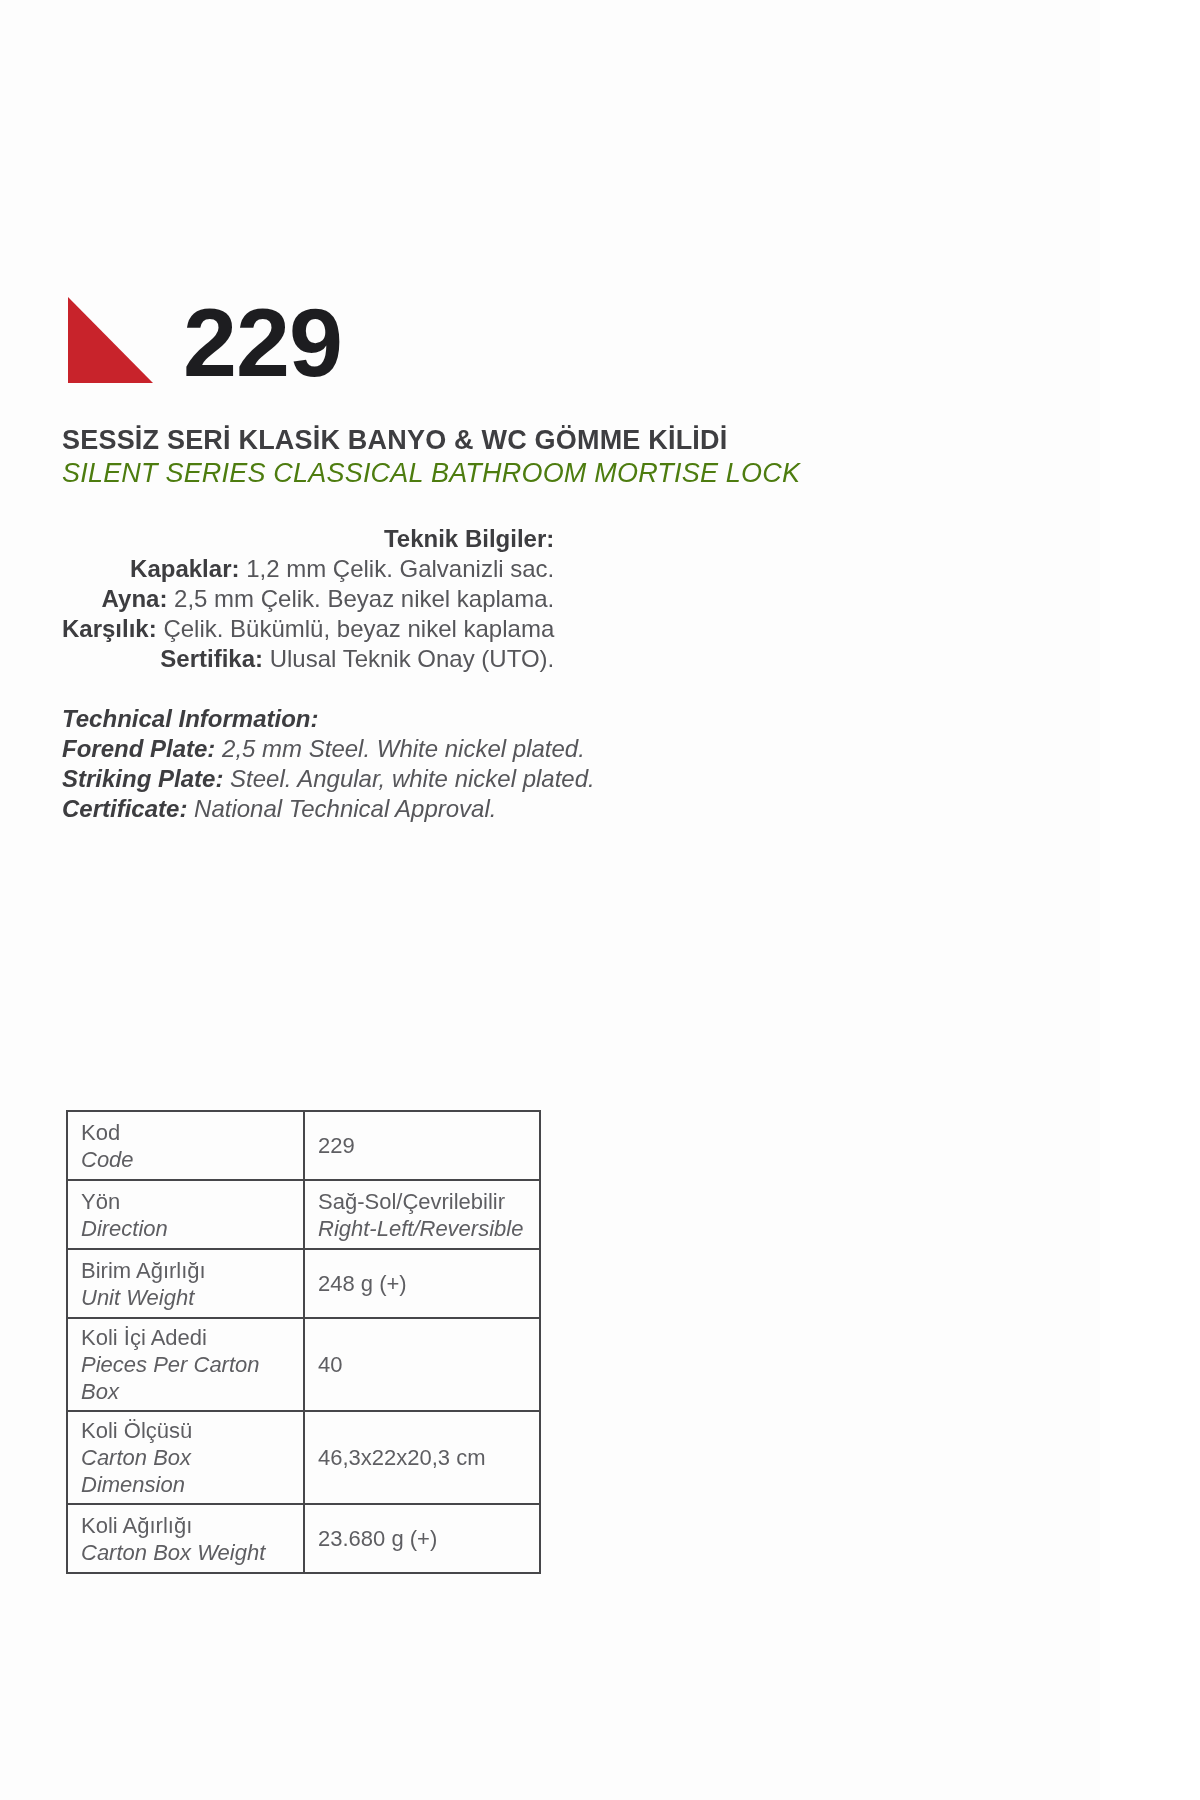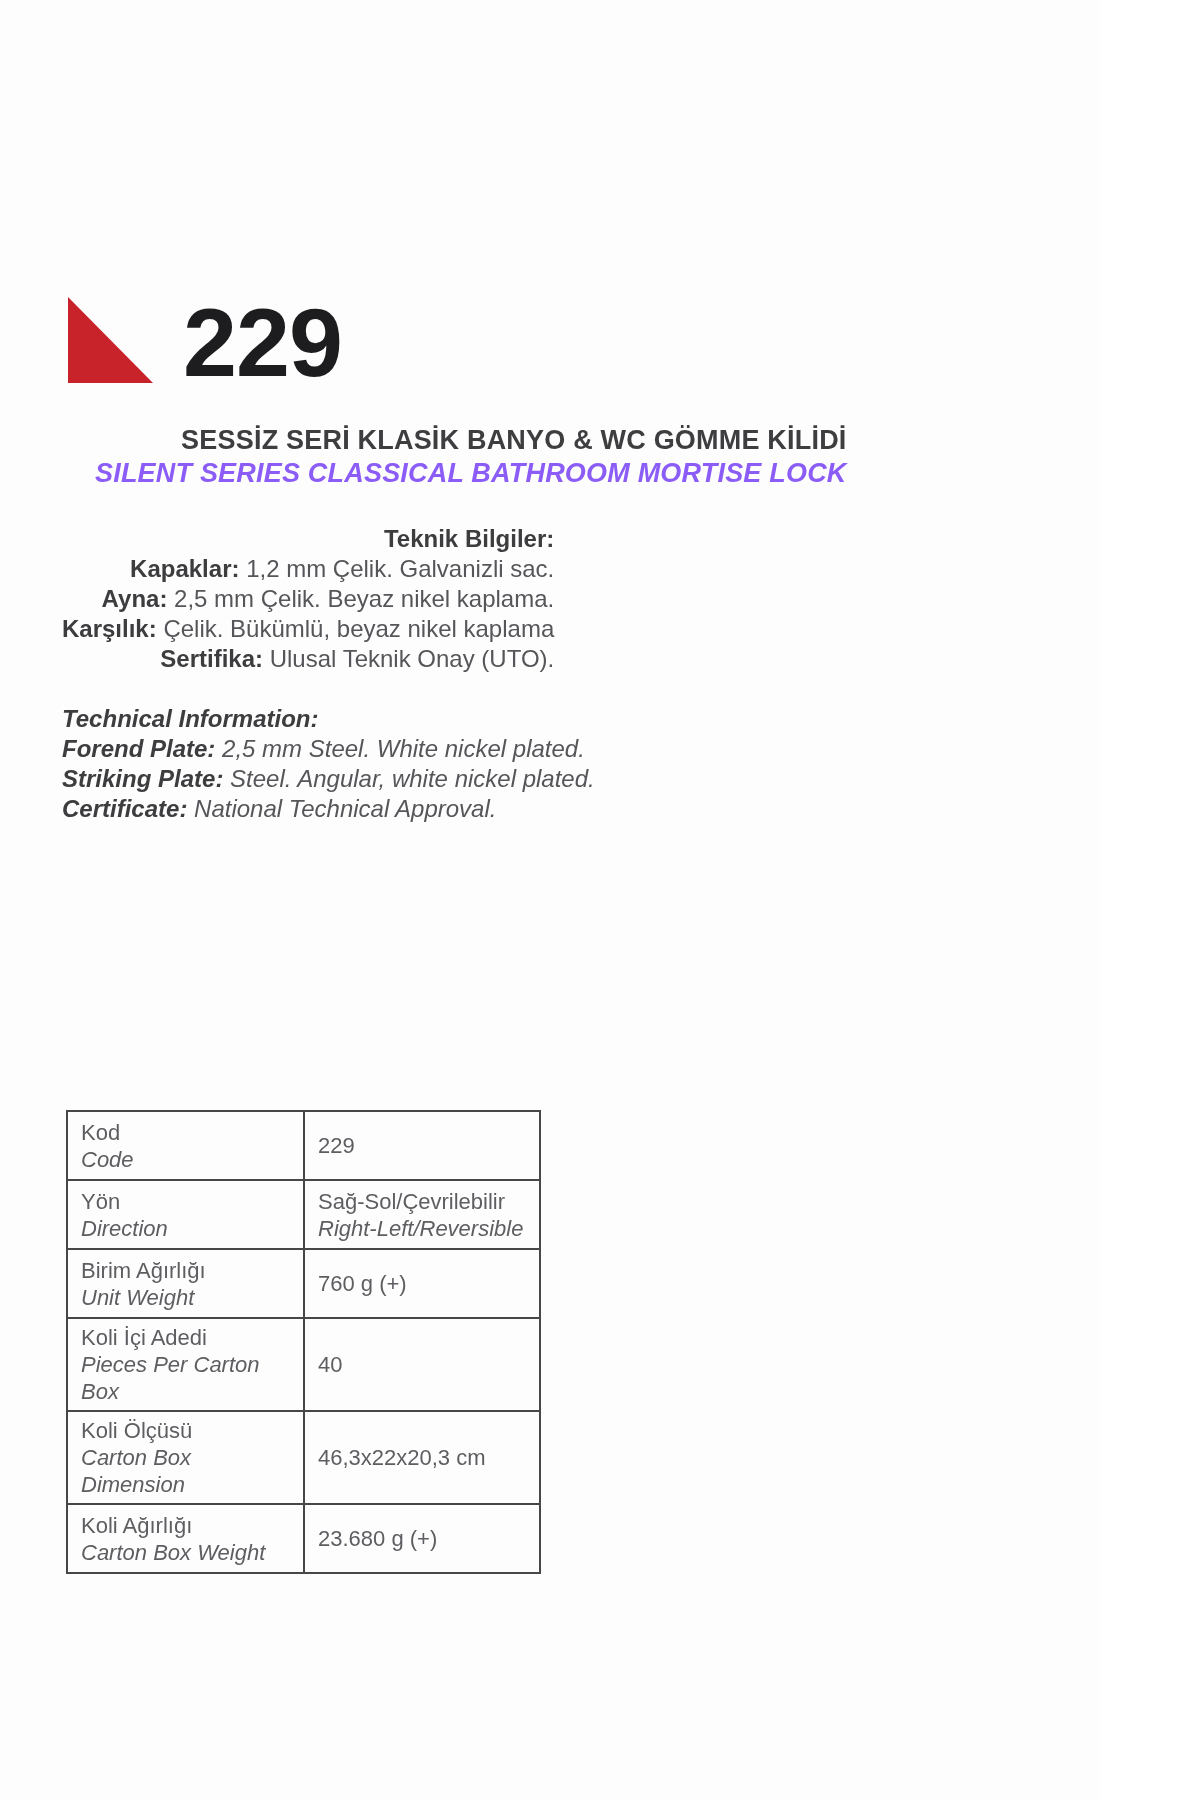--- a/index.html
+++ b/index.html
@@ -44,29 +44,27 @@
     position: absolute;
     left: 62px;
     top: 424px;
     line-height: 33px;
   }
   .title-tr {
     font-size: 27px;
     font-weight: 700;
     color: #3e3e41;
     letter-spacing: 0.2px;
-    text-align: right;
   }
   .title-en {
     font-size: 27px;
-    font-weight: 700;
+    font-weight: 400;
     font-style: italic;
-    color: #8b5cf6;
+    color: #4d7c0f;
     letter-spacing: 0.2px;
-    margin-left: 33px;
   }
 
   
   .tech-block {
     position: absolute;
     left: 62px;
     font-size: 24px;
     line-height: 30px;
     color: #56565a;
   }
@@ -182,21 +180,21 @@
           <span class="tr-line">Sağ-Sol/Çevrilebilir</span>
           <span class="en-line">Right-Left/Reversible</span>
         </td>
       </tr>
       <tr>
         <td>
           <span class="tr-line">Birim Ağırlığı</span>
           <span class="en-line">Unit Weight</span>
         </td>
         <td>
-          <span class="tr-line">760 g (+)</span>
+          <span class="tr-line">248 g (+)</span>
 
         </td>
       </tr>
       <tr>
         <td>
           <span class="tr-line">Koli İçi Adedi</span>
           <span class="en-line">Pieces Per Carton Box</span>
         </td>
         <td>
           <span class="tr-line">40</span>

